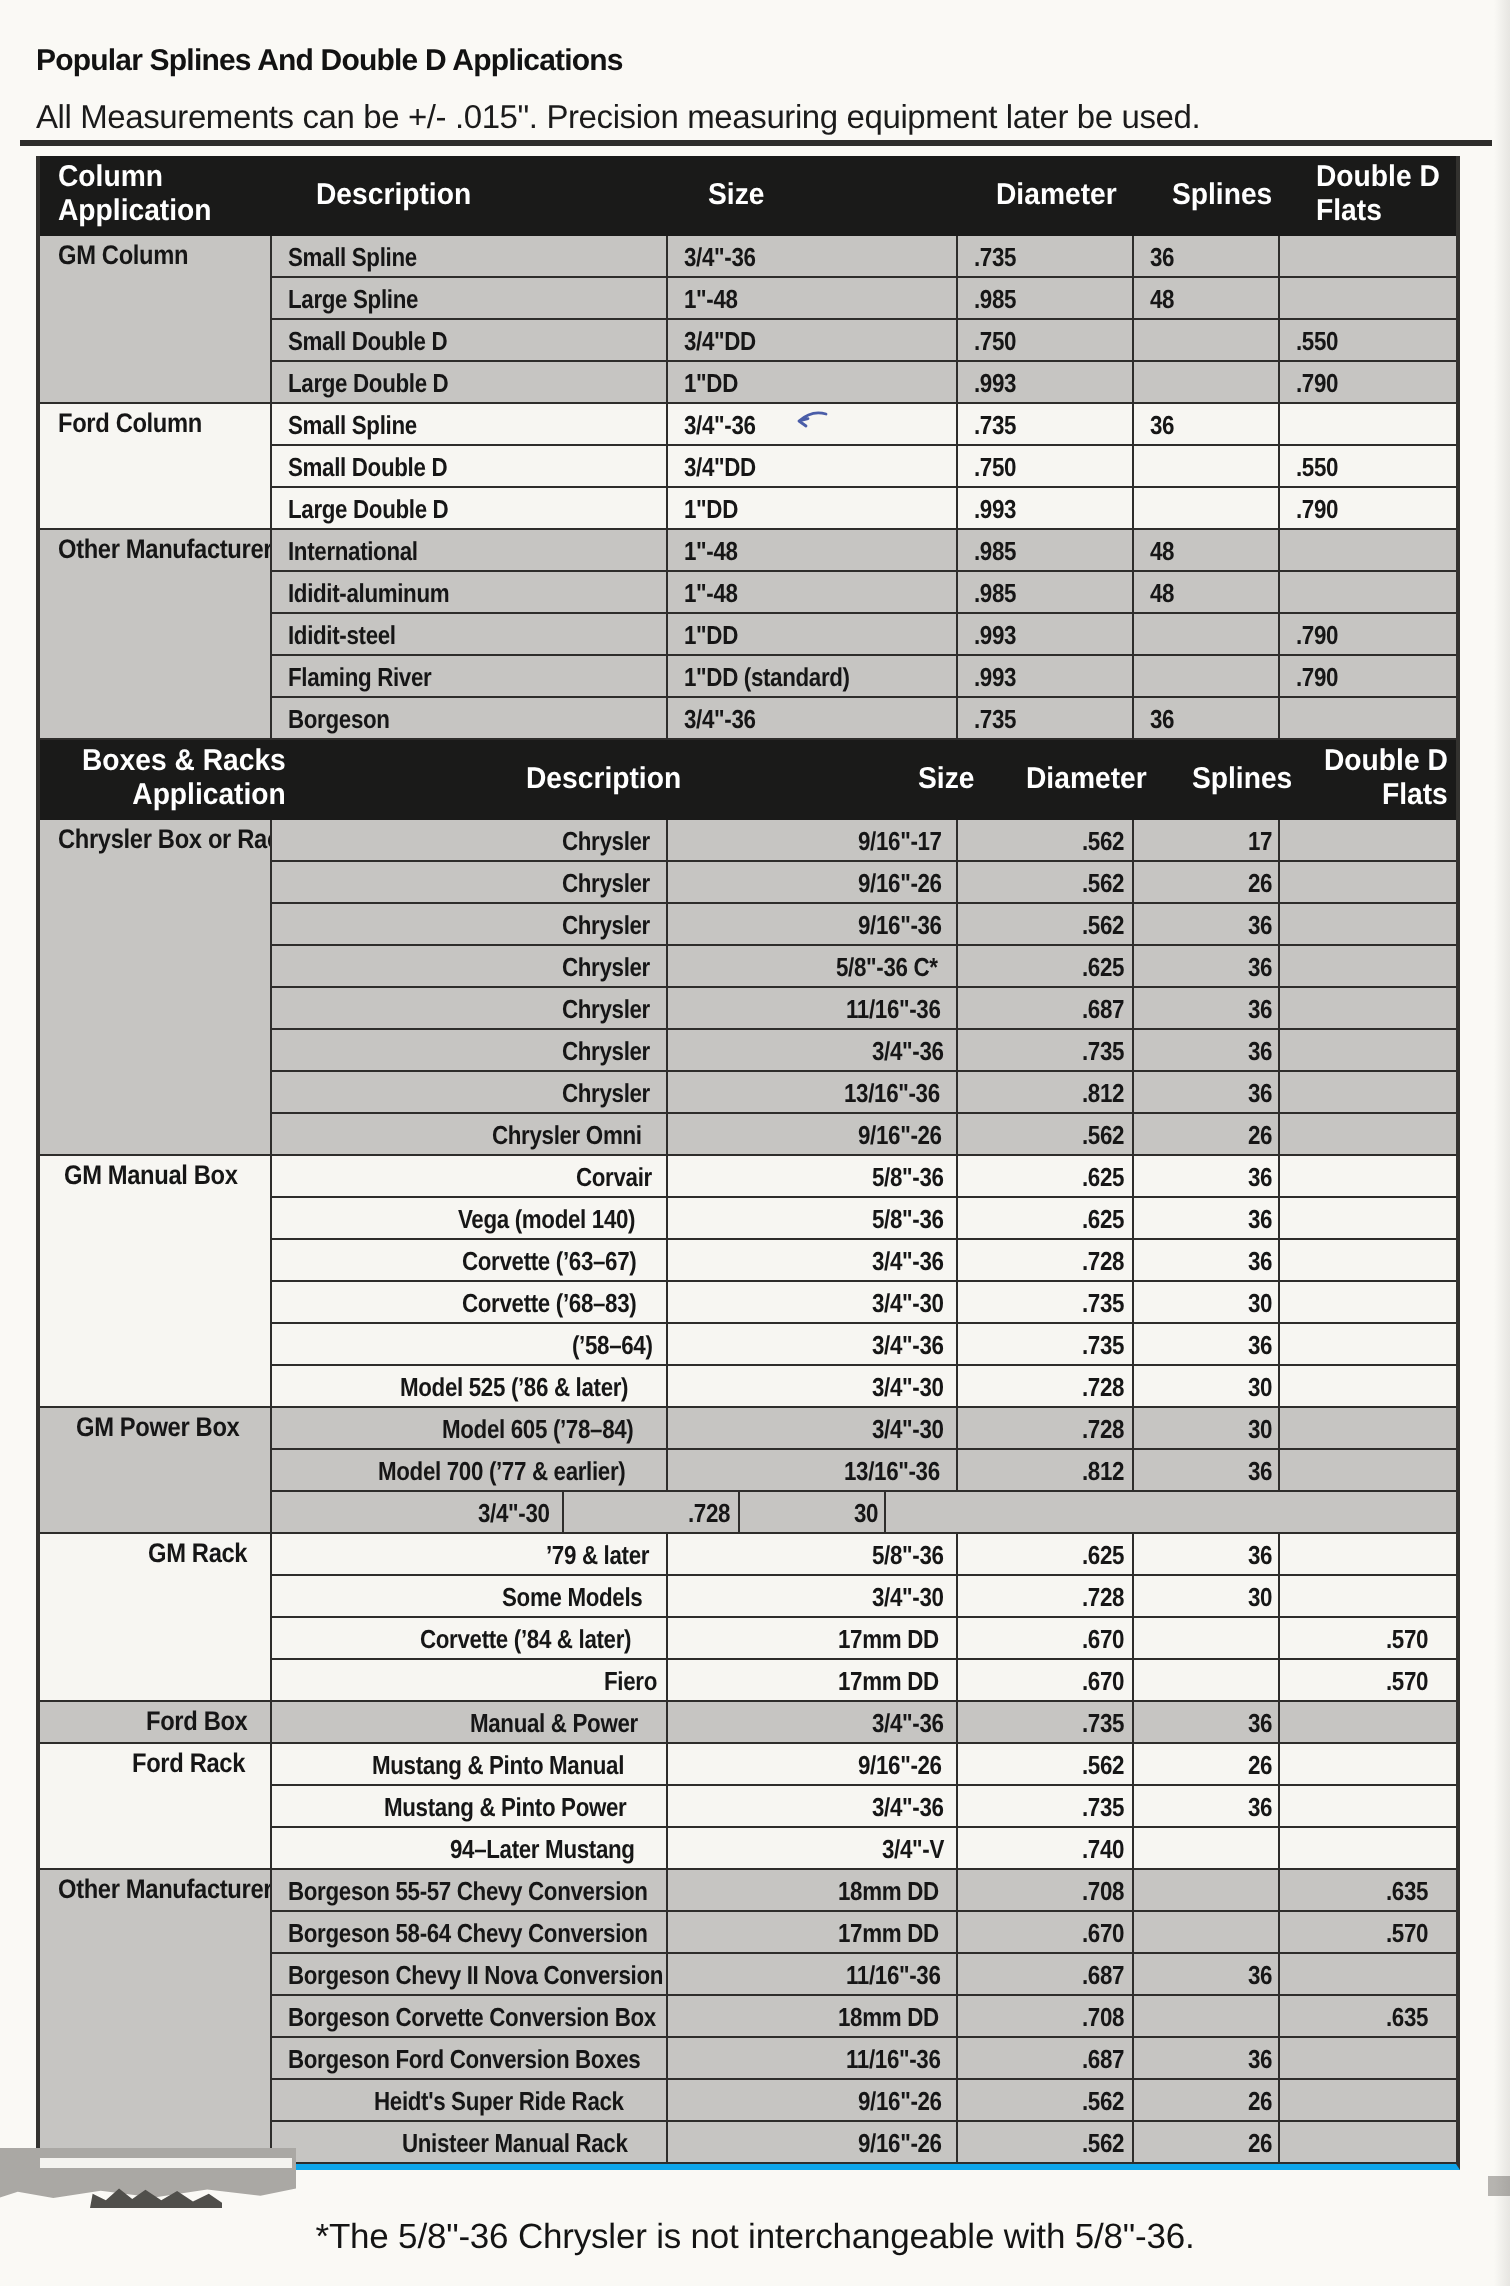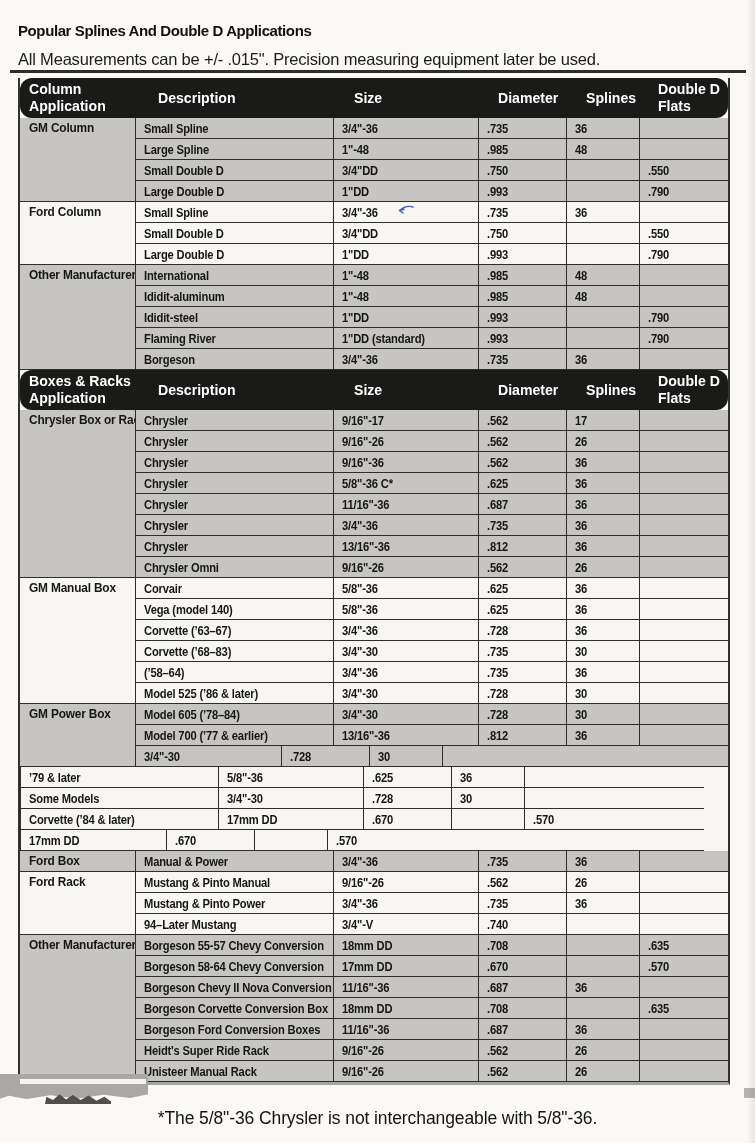--- a/index.html
+++ b/index.html
@@ -22,25 +22,25 @@
   .top-rule {
     position:absolute; left:10px; top:70px; width:736px; height:2.5px;
     background:#2e2d2b;
   }
   #tables { position:absolute; left:18px; top:78px; width:712px; }
   .data-table {
     width:712px;
     border-left:2px solid #33322f;
     border-right:2px solid #33322f;
   }
-  .data-table:last-child { border-bottom:3px solid #a3a3a3; }
+  .data-table:last-child { border-bottom:3px solid #0ea5e9;text-align:right; }
   .thead {
     display:flex; align-items:center;
     background:#1a1a19; color:#ffffff;
-    height:40px; width:100%;border-radius:12px;
+    height:40px; width:100%;
   }
   .th {
     padding-left:9px; font-weight:bold; font-size:15px; line-height:1.12;
     white-space:pre-line; overflow:hidden;
   }
   .th .t { display:inline-block; transform:scaleX(0.94); transform-origin:0 50%; }
   .w0 { width:130px; } .w1 { width:197px; } .w2 { width:145px; }
   .w3 { width:88px; }  .w4 { width:73px; }  .w5 { width:79px; }
   .section { display:flex; width:100%; }
   .section.gray  { background:#c6c5c2; }
@@ -342,20 +342,21 @@
           </div>
           <div class="row">
             <div class="cell w2"><span class="t">3/4"-30</span></div>
             <div class="cell w3"><span class="t">.728</span></div>
             <div class="cell w4"><span class="t">30</span></div>
             <div class="cell w5"><span class="t"></span></div>
           </div>
         </div>
       </div>
       <div class="section white">
+        <div class="app-cell"><span class="t">GM Rack</span></div>
         <div class="rowsbox">
           <div class="row">
             <div class="cell w1"><span class="t">’79 &amp; later</span></div>
             <div class="cell w2"><span class="t">5/8"-36</span></div>
             <div class="cell w3"><span class="t">.625</span></div>
             <div class="cell w4"><span class="t">36</span></div>
             <div class="cell w5"><span class="t"></span></div>
           </div>
           <div class="row">
             <div class="cell w1"><span class="t">Some Models</span></div>
@@ -365,20 +366,21 @@
             <div class="cell w5"><span class="t"></span></div>
           </div>
           <div class="row">
             <div class="cell w1"><span class="t">Corvette (’84 &amp; later)</span></div>
             <div class="cell w2"><span class="t">17mm DD</span></div>
             <div class="cell w3"><span class="t">.670</span></div>
             <div class="cell w4"><span class="t"></span></div>
             <div class="cell w5"><span class="t">.570</span></div>
           </div>
           <div class="row">
+            <div class="cell w1"><span class="t">Fiero</span></div>
             <div class="cell w2"><span class="t">17mm DD</span></div>
             <div class="cell w3"><span class="t">.670</span></div>
             <div class="cell w4"><span class="t"></span></div>
             <div class="cell w5"><span class="t">.570</span></div>
           </div>
         </div>
       </div>
       <div class="section gray">
         <div class="app-cell"><span class="t">Ford Box</span></div>
         <div class="rowsbox">

